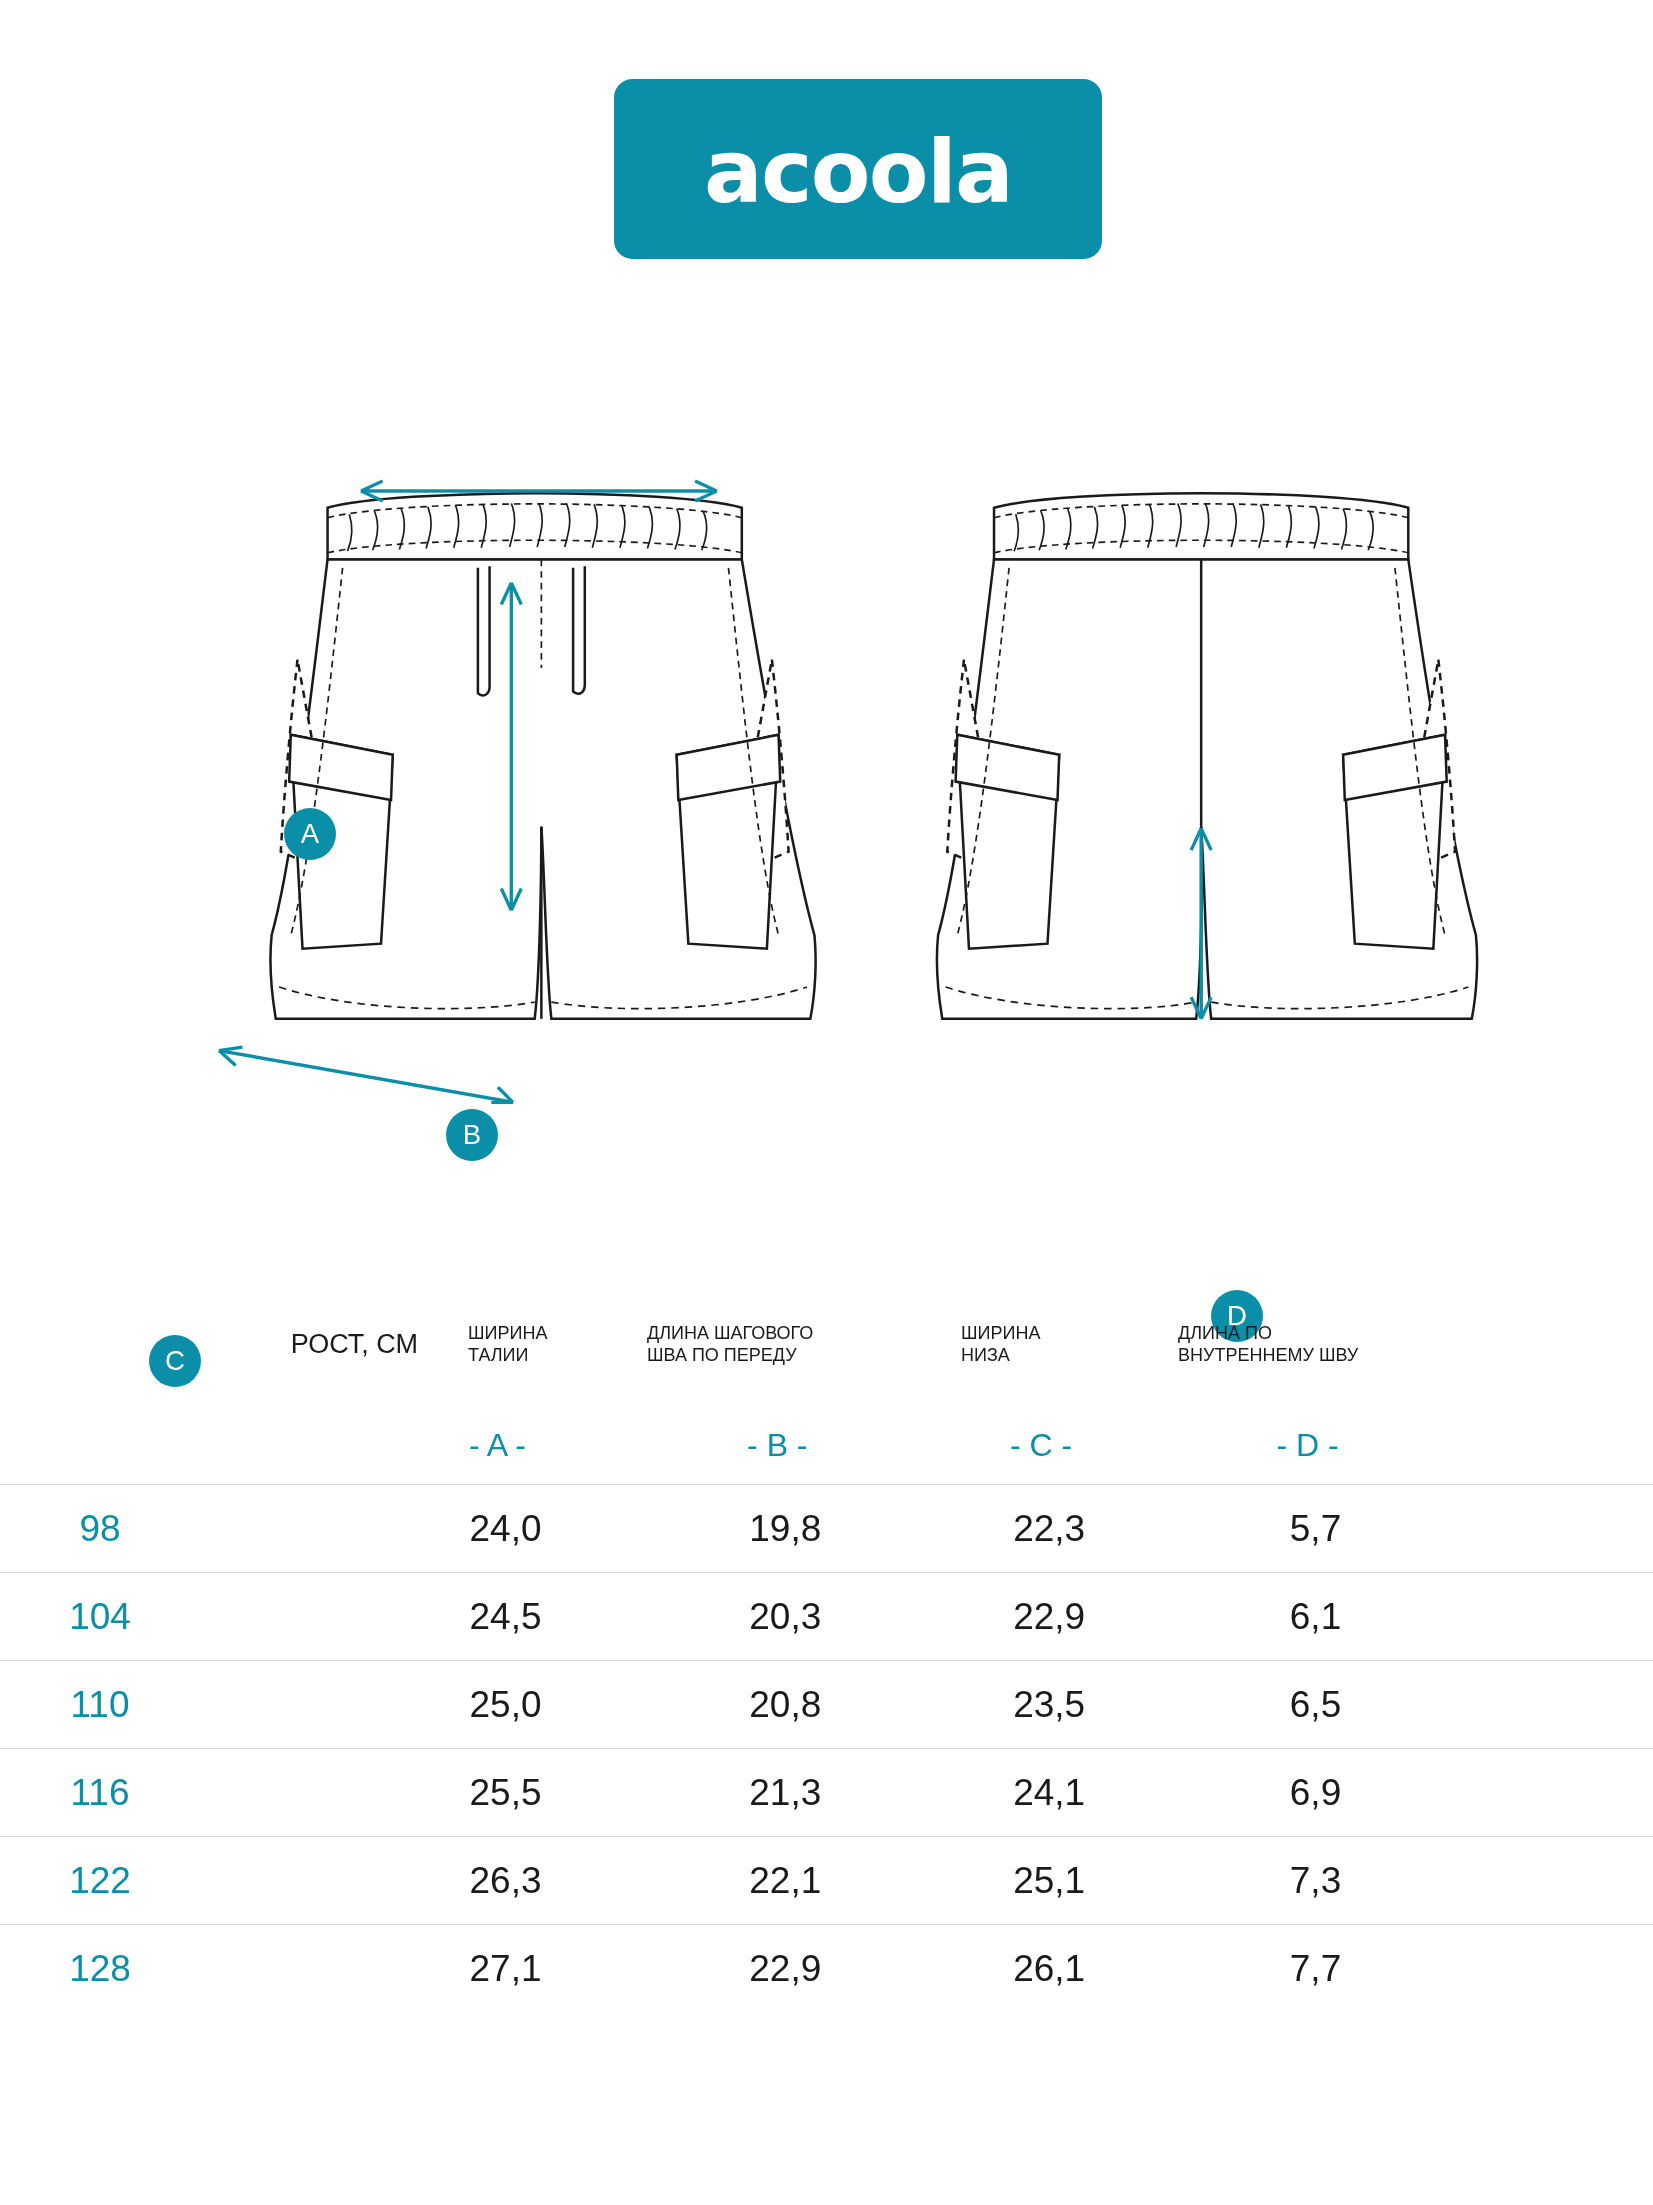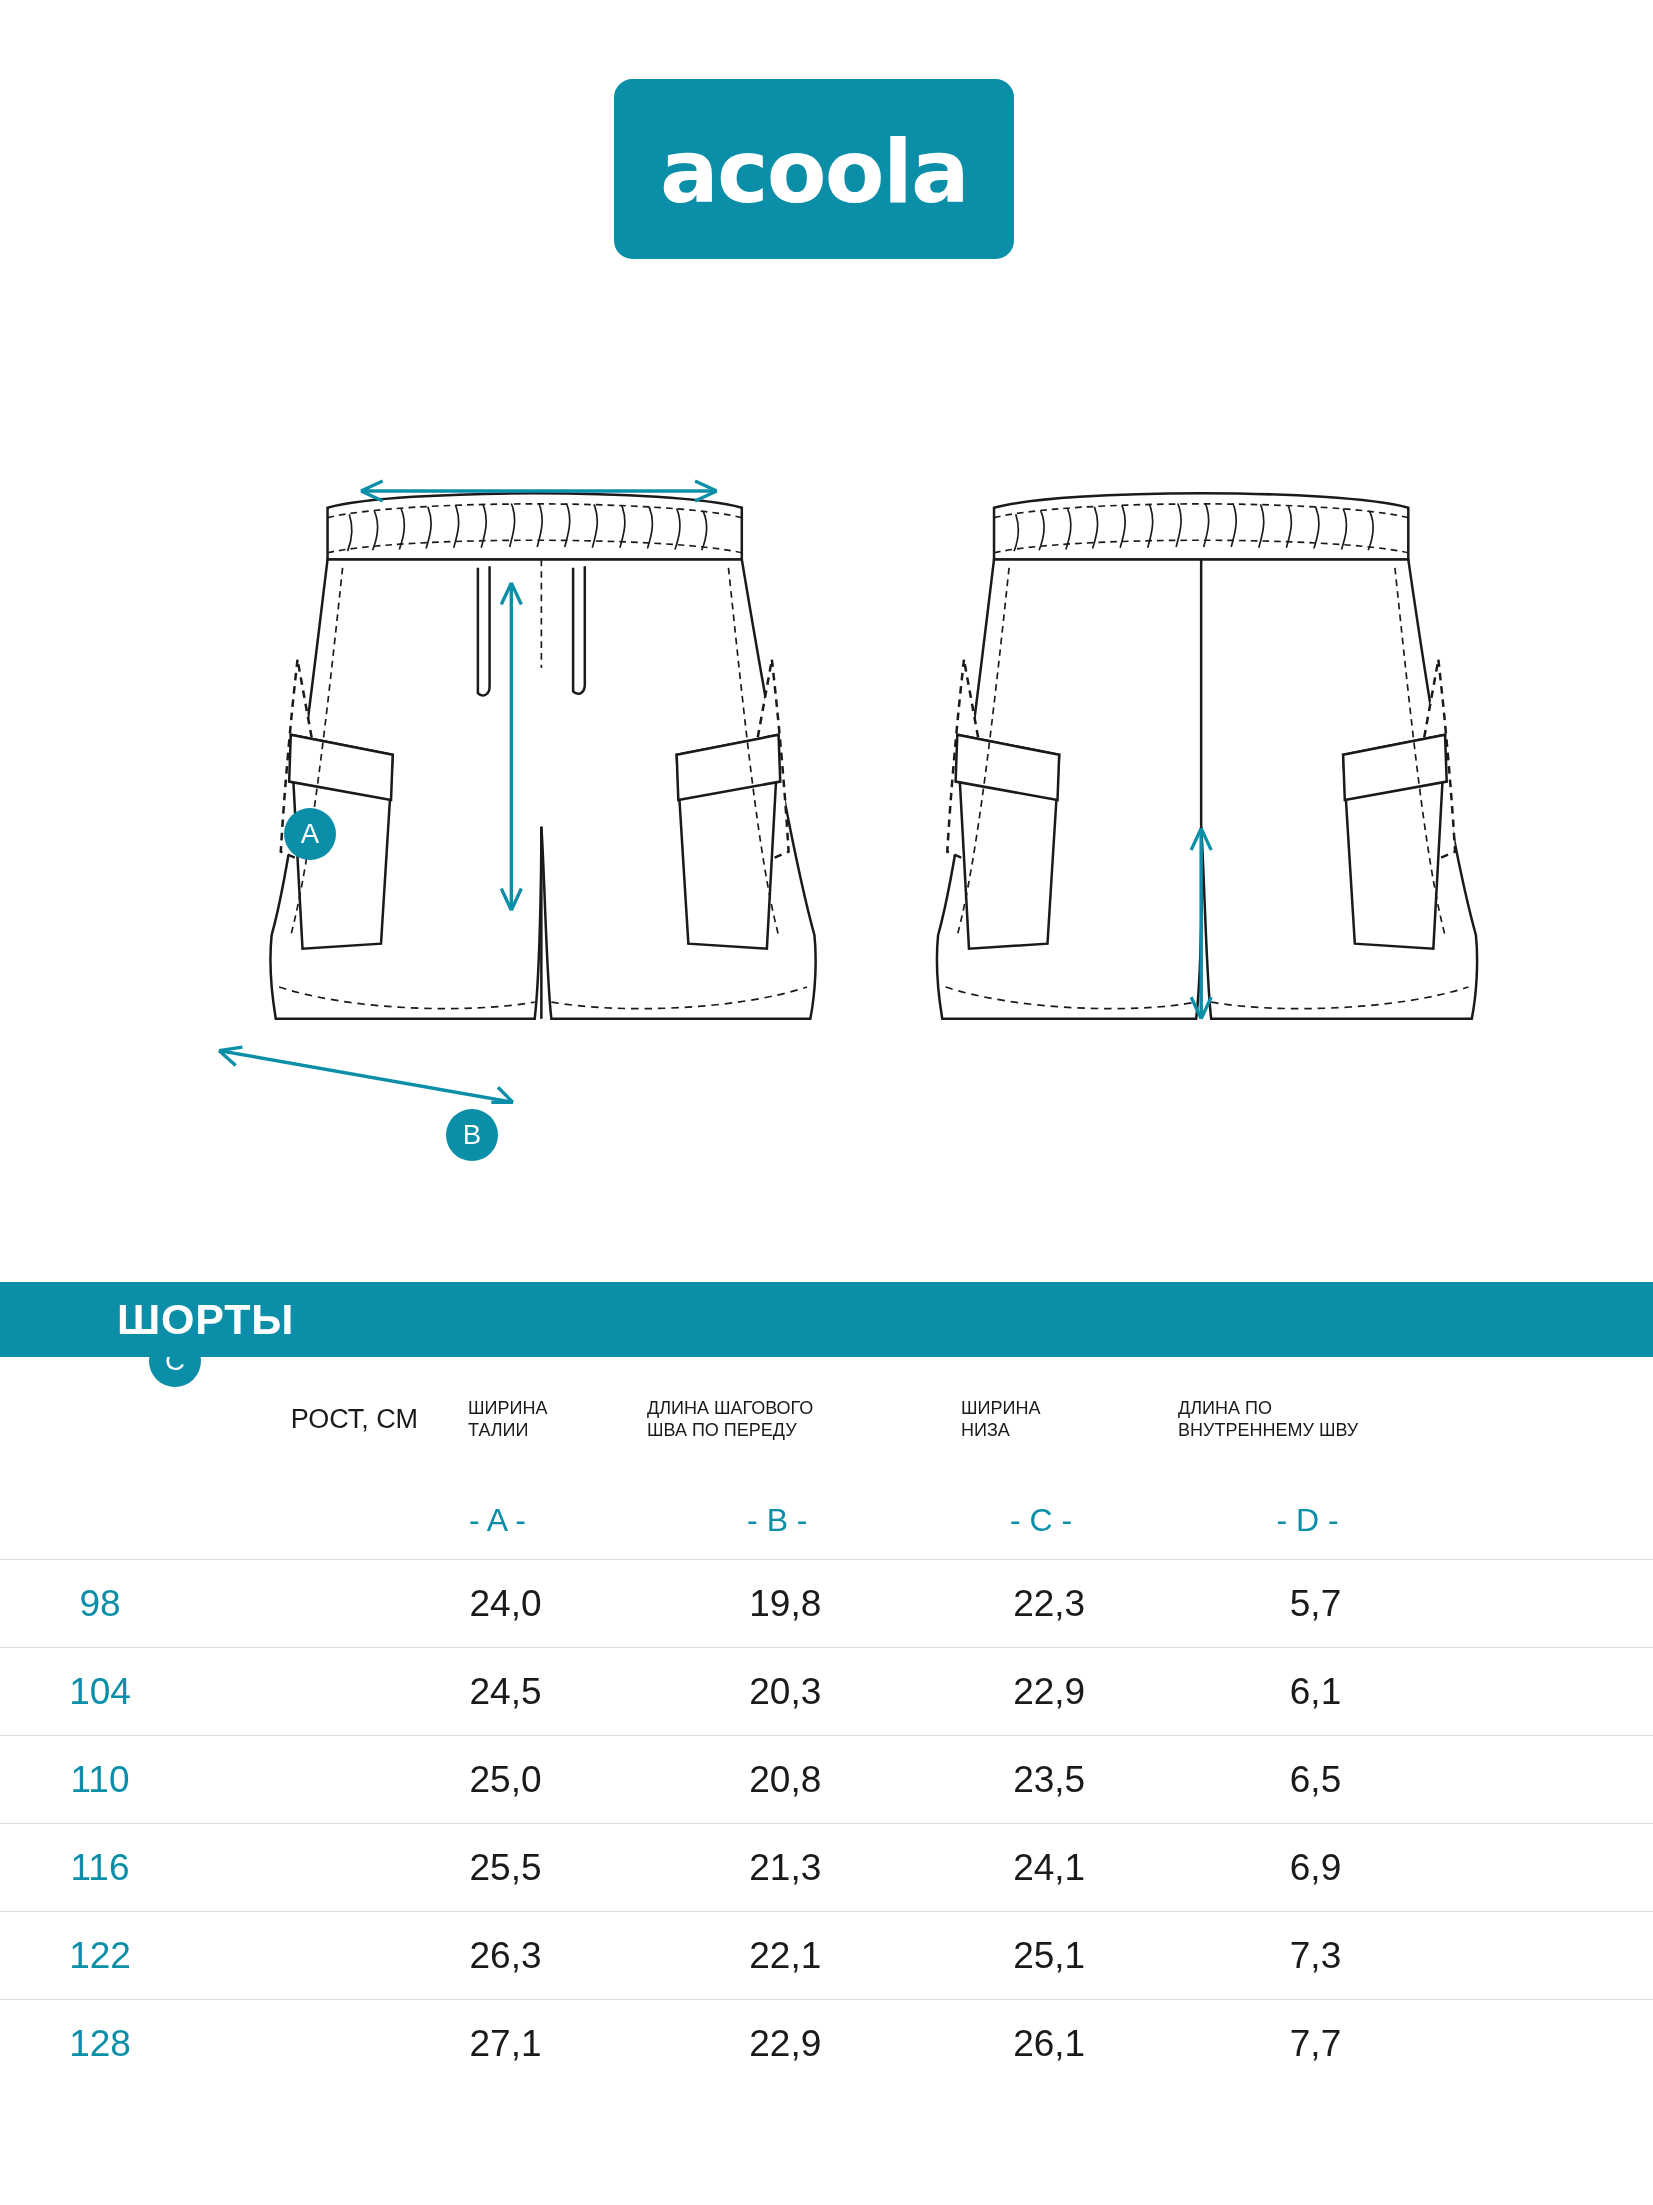--- a/index.html
+++ b/index.html
@@ -14,21 +14,21 @@
     color: #1a1a1a;
     position: relative;
     overflow: hidden;
   }
 
   
   .logo-wrap {
     position: absolute;
     left: 614px;
     top: 79px;
-    width: 400px;
+    width: 488px;
     height: 180px;
     background: #0b8fa8;
     border-radius: 18.4px;
     display: flex;
     align-items: center;
     justify-content: center;
   }
   .logo-text {
     font-family: "DejaVu Sans", sans-serif;
     font-weight: bold;
@@ -291,23 +291,20 @@
   </div>
   <div class="badge" style="left:149px; top:976px;">
     <span>C</span>
   </div>
   <div class="badge" style="left:1211px; top:931px;">
     <span>D</span>
   </div>
 </div>
 
 <div class="table-wrap">
-  <div class="table-header">
-    <span class="table-header-title">ШОРТЫ</span>
-  </div>
 
   <table>
     <colgroup>
       <col class="c0">
         <col class="c1">
         <col class="c2">
         <col class="c3">
         <col class="c4">
     </colgroup>
     <tbody>

